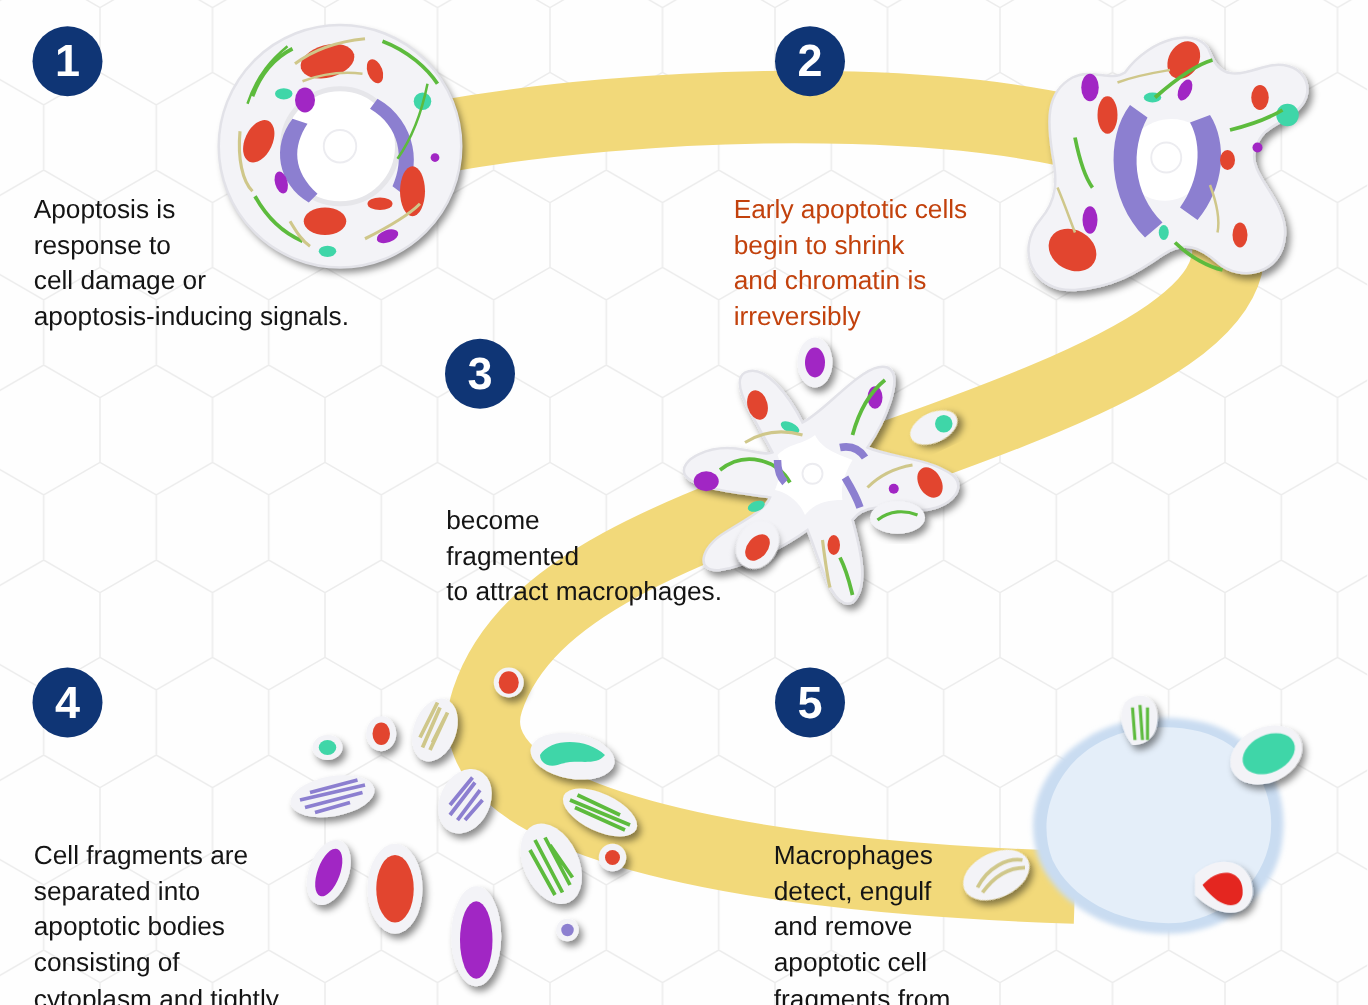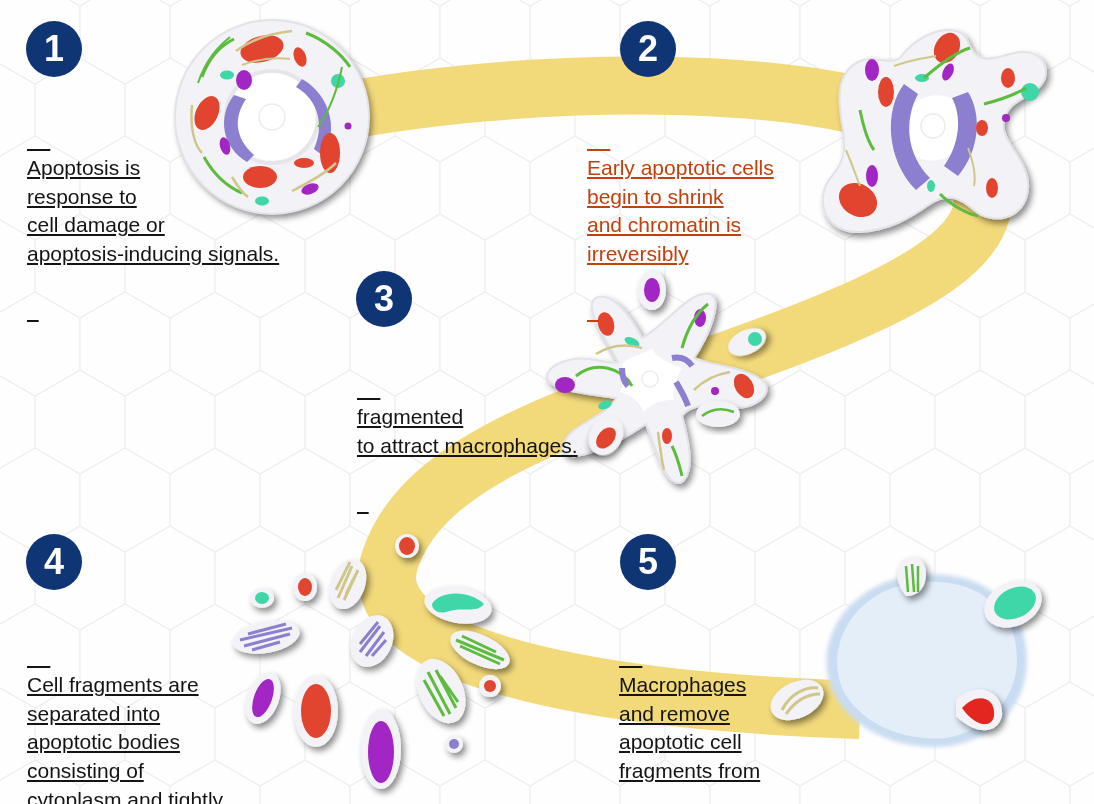--- a/index.html
+++ b/index.html
@@ -11,21 +11,21 @@
   #bg { position: absolute; left: 0; top: 0; }
   .step { position: absolute; }
   .badge {
     position: absolute; width: 56px; height: 56px; border-radius: 50%;
     background: #0f3575; color: #fff; font-weight: bold; font-size: 36px;
     display: flex; align-items: center; justify-content: center;
     font-family: "Liberation Sans", sans-serif;
   }
   .desc {
     position: absolute; color: #141414; font-size: 21px; line-height: 28.6px;
-    white-space: pre; margin: 0; text-decoration: underline;
+    white-space: pre; margin: 0;
   }
   .desc span { display: block; }
 </style>
 </head>
 <body>
 
 <svg id="bg" width="1094" height="804">
   <defs>
     <pattern id="hex" width="90" height="156" patternUnits="userSpaceOnUse" x="-10" y="-20">
       <path d="M0 26 L45 0 L90 26 M45 0 L45 -52 M0 26 L0 78 L45 104 L90 78 L90 26 M45 104 L45 156" fill="none" stroke="#ececec" stroke-width="1.2"></path>
@@ -199,29 +199,29 @@
 <div class="step">
   <div class="badge" style="left: 620px; top: 21px; background: rgb(15, 53, 117);">2</div>
   <p class="desc" style="left: 587px; top: 97px; color: #c2410c;">
     <span>Early apoptotic cells</span><span>begin to shrink</span><span>and chromatin is</span><span>irreversibly</span>
   </p>
 </div>
 
 <div class="step">
   <div class="badge" style="left: 356px; top: 271px; background: rgb(15, 53, 117);">3</div>
   <p class="desc" style="left: 357px; top: 346px; color: rgb(20, 20, 20);">
-    <span>fragmented</span><span>to attract macrophages.</span>
+    <span>become</span><span>fragmented</span><span>to attract macrophages.</span>
   </p>
 </div>
 
 <div class="step">
   <div class="badge" style="left: 26px; top: 534px; background: rgb(15, 53, 117);">4</div>
   <p class="desc" style="left: 27px; top: 614px; color: rgb(20, 20, 20);">
     <span>Cell fragments are</span><span>separated into</span><span>apoptotic bodies</span><span>consisting of</span><span>cytoplasm and tightly</span>
   </p>
 </div>
 
 <div class="step">
   <div class="badge" style="left: 620px; top: 534px; background: rgb(15, 53, 117);">5</div>
   <p class="desc" style="left: 619px; top: 614px; color: rgb(20, 20, 20);">
-    <span>Macrophages</span><span>and remove</span><span>apoptotic cell</span><span>fragments from</span>
+    <span>Macrophages</span><span>detect, engulf</span><span>and remove</span><span>apoptotic cell</span><span>fragments from</span>
   </p>
 </div>
 
 </body></html>

